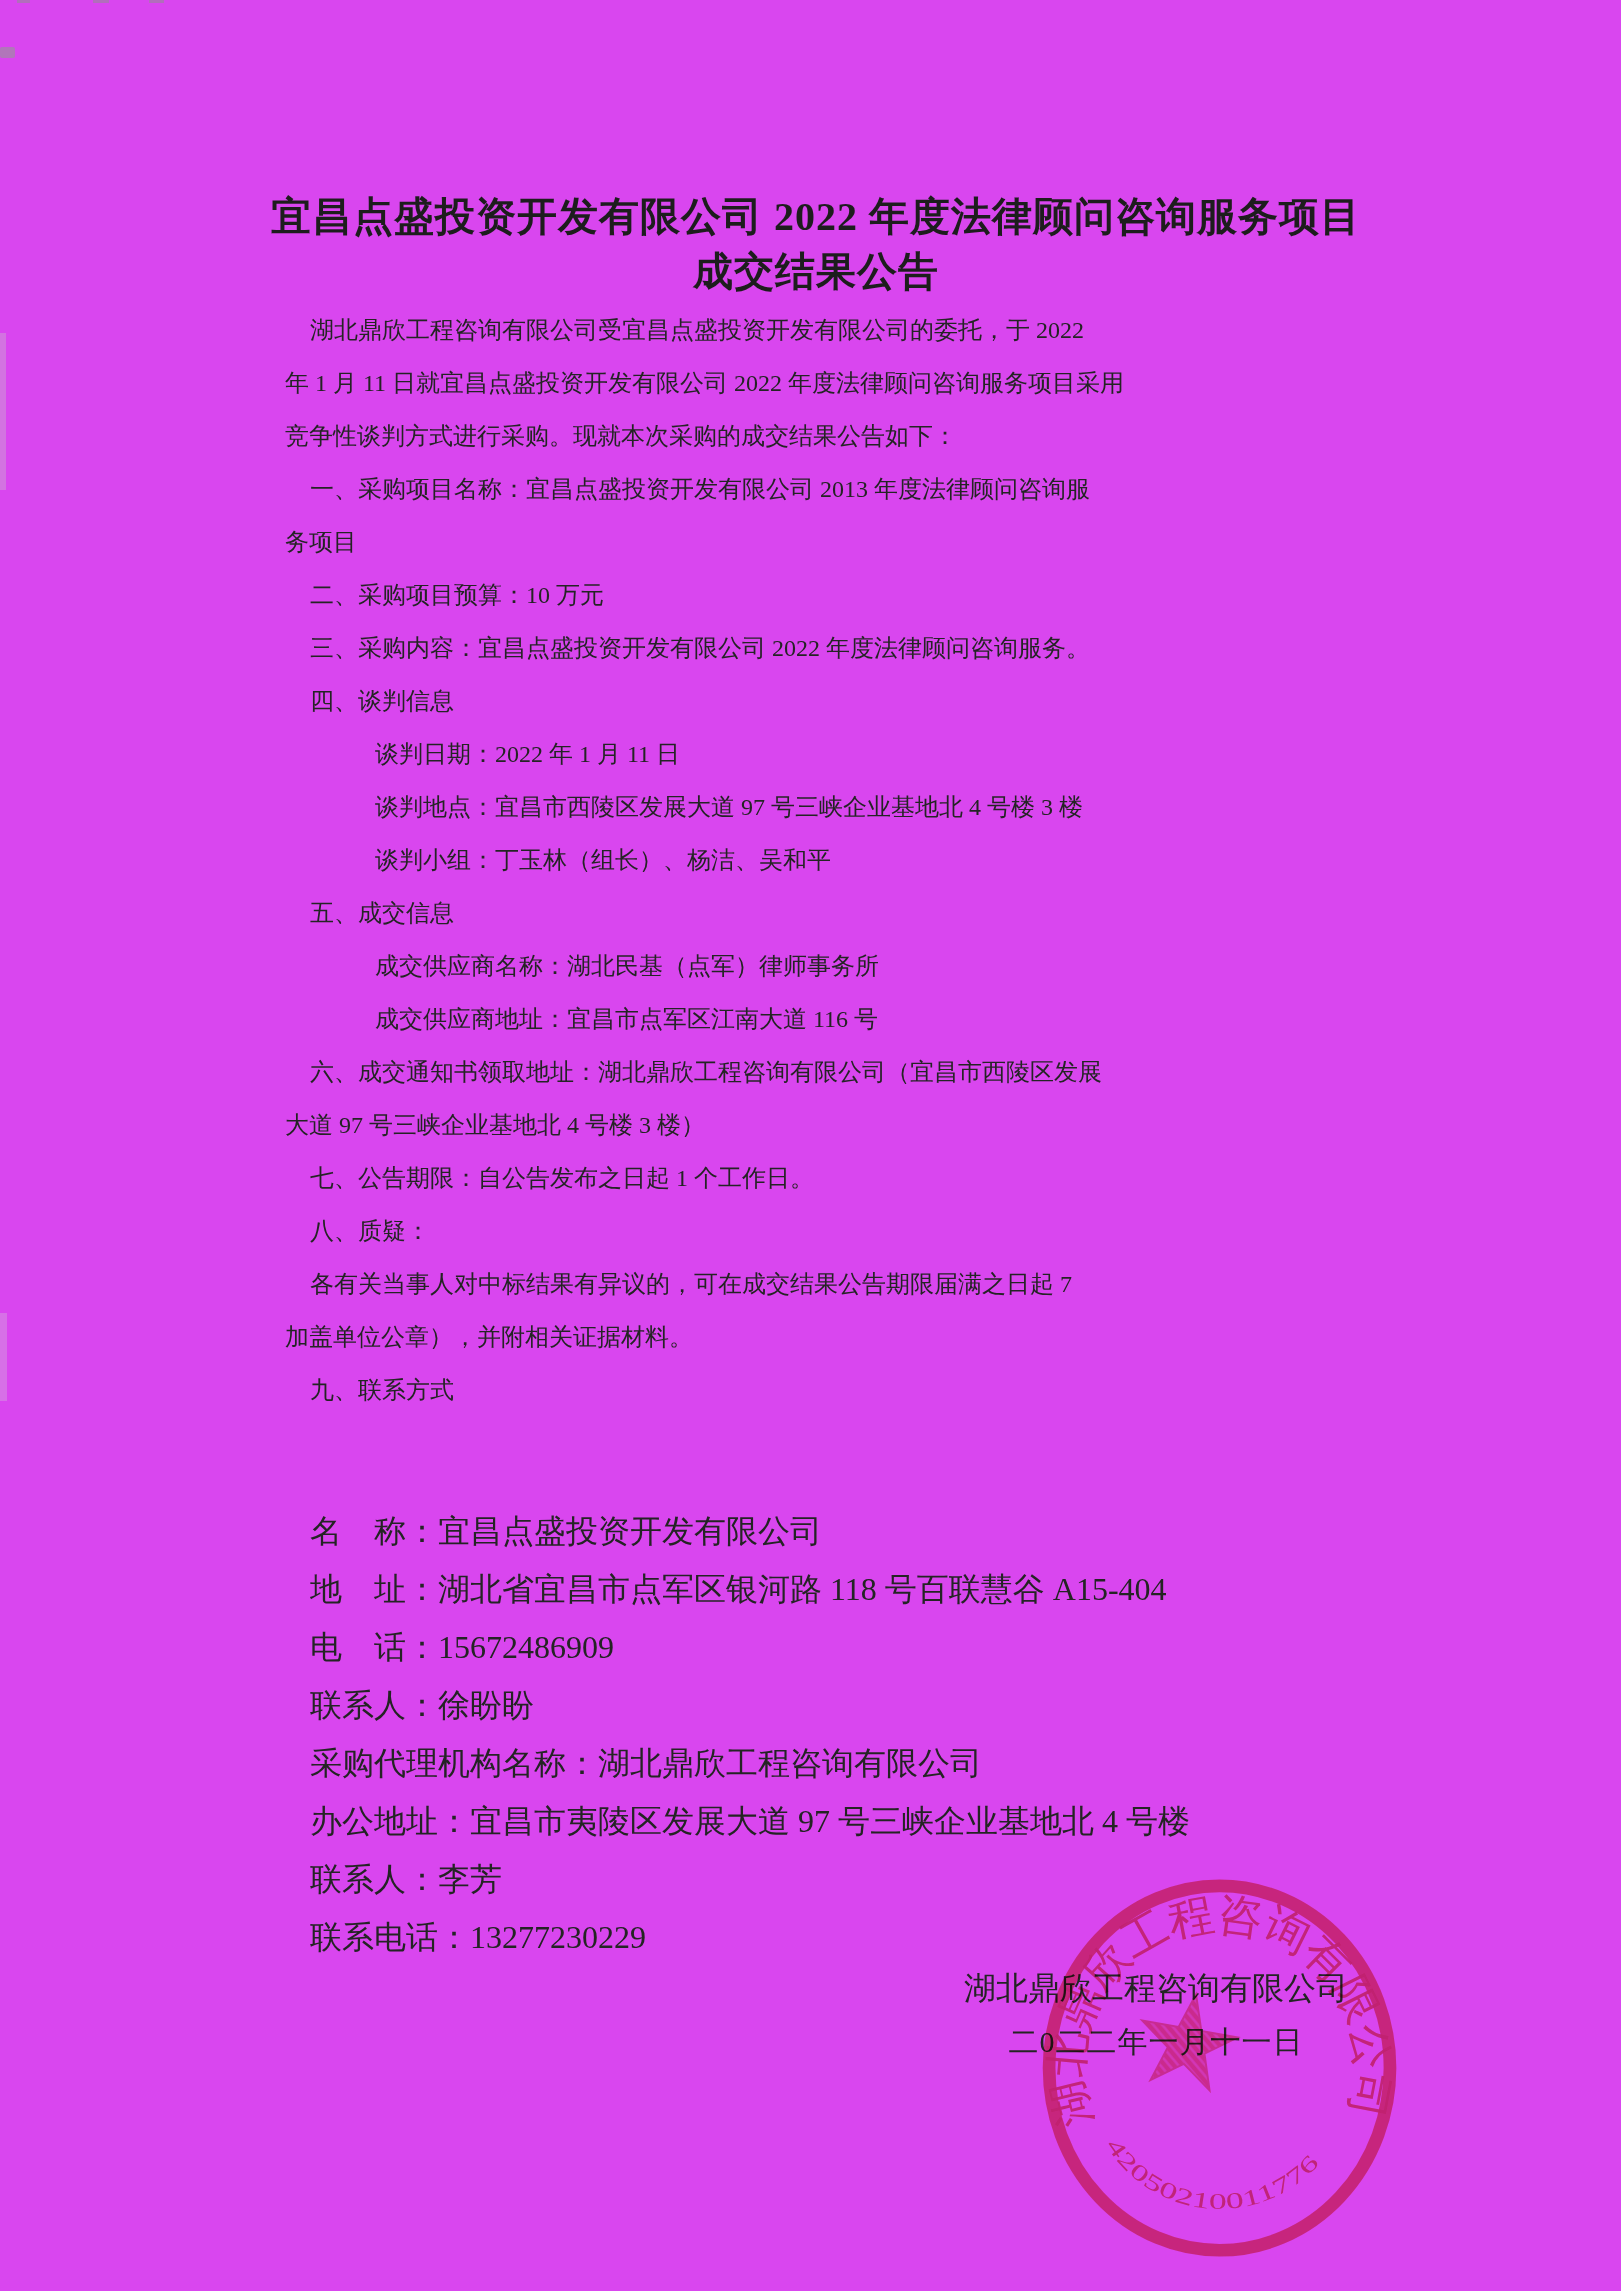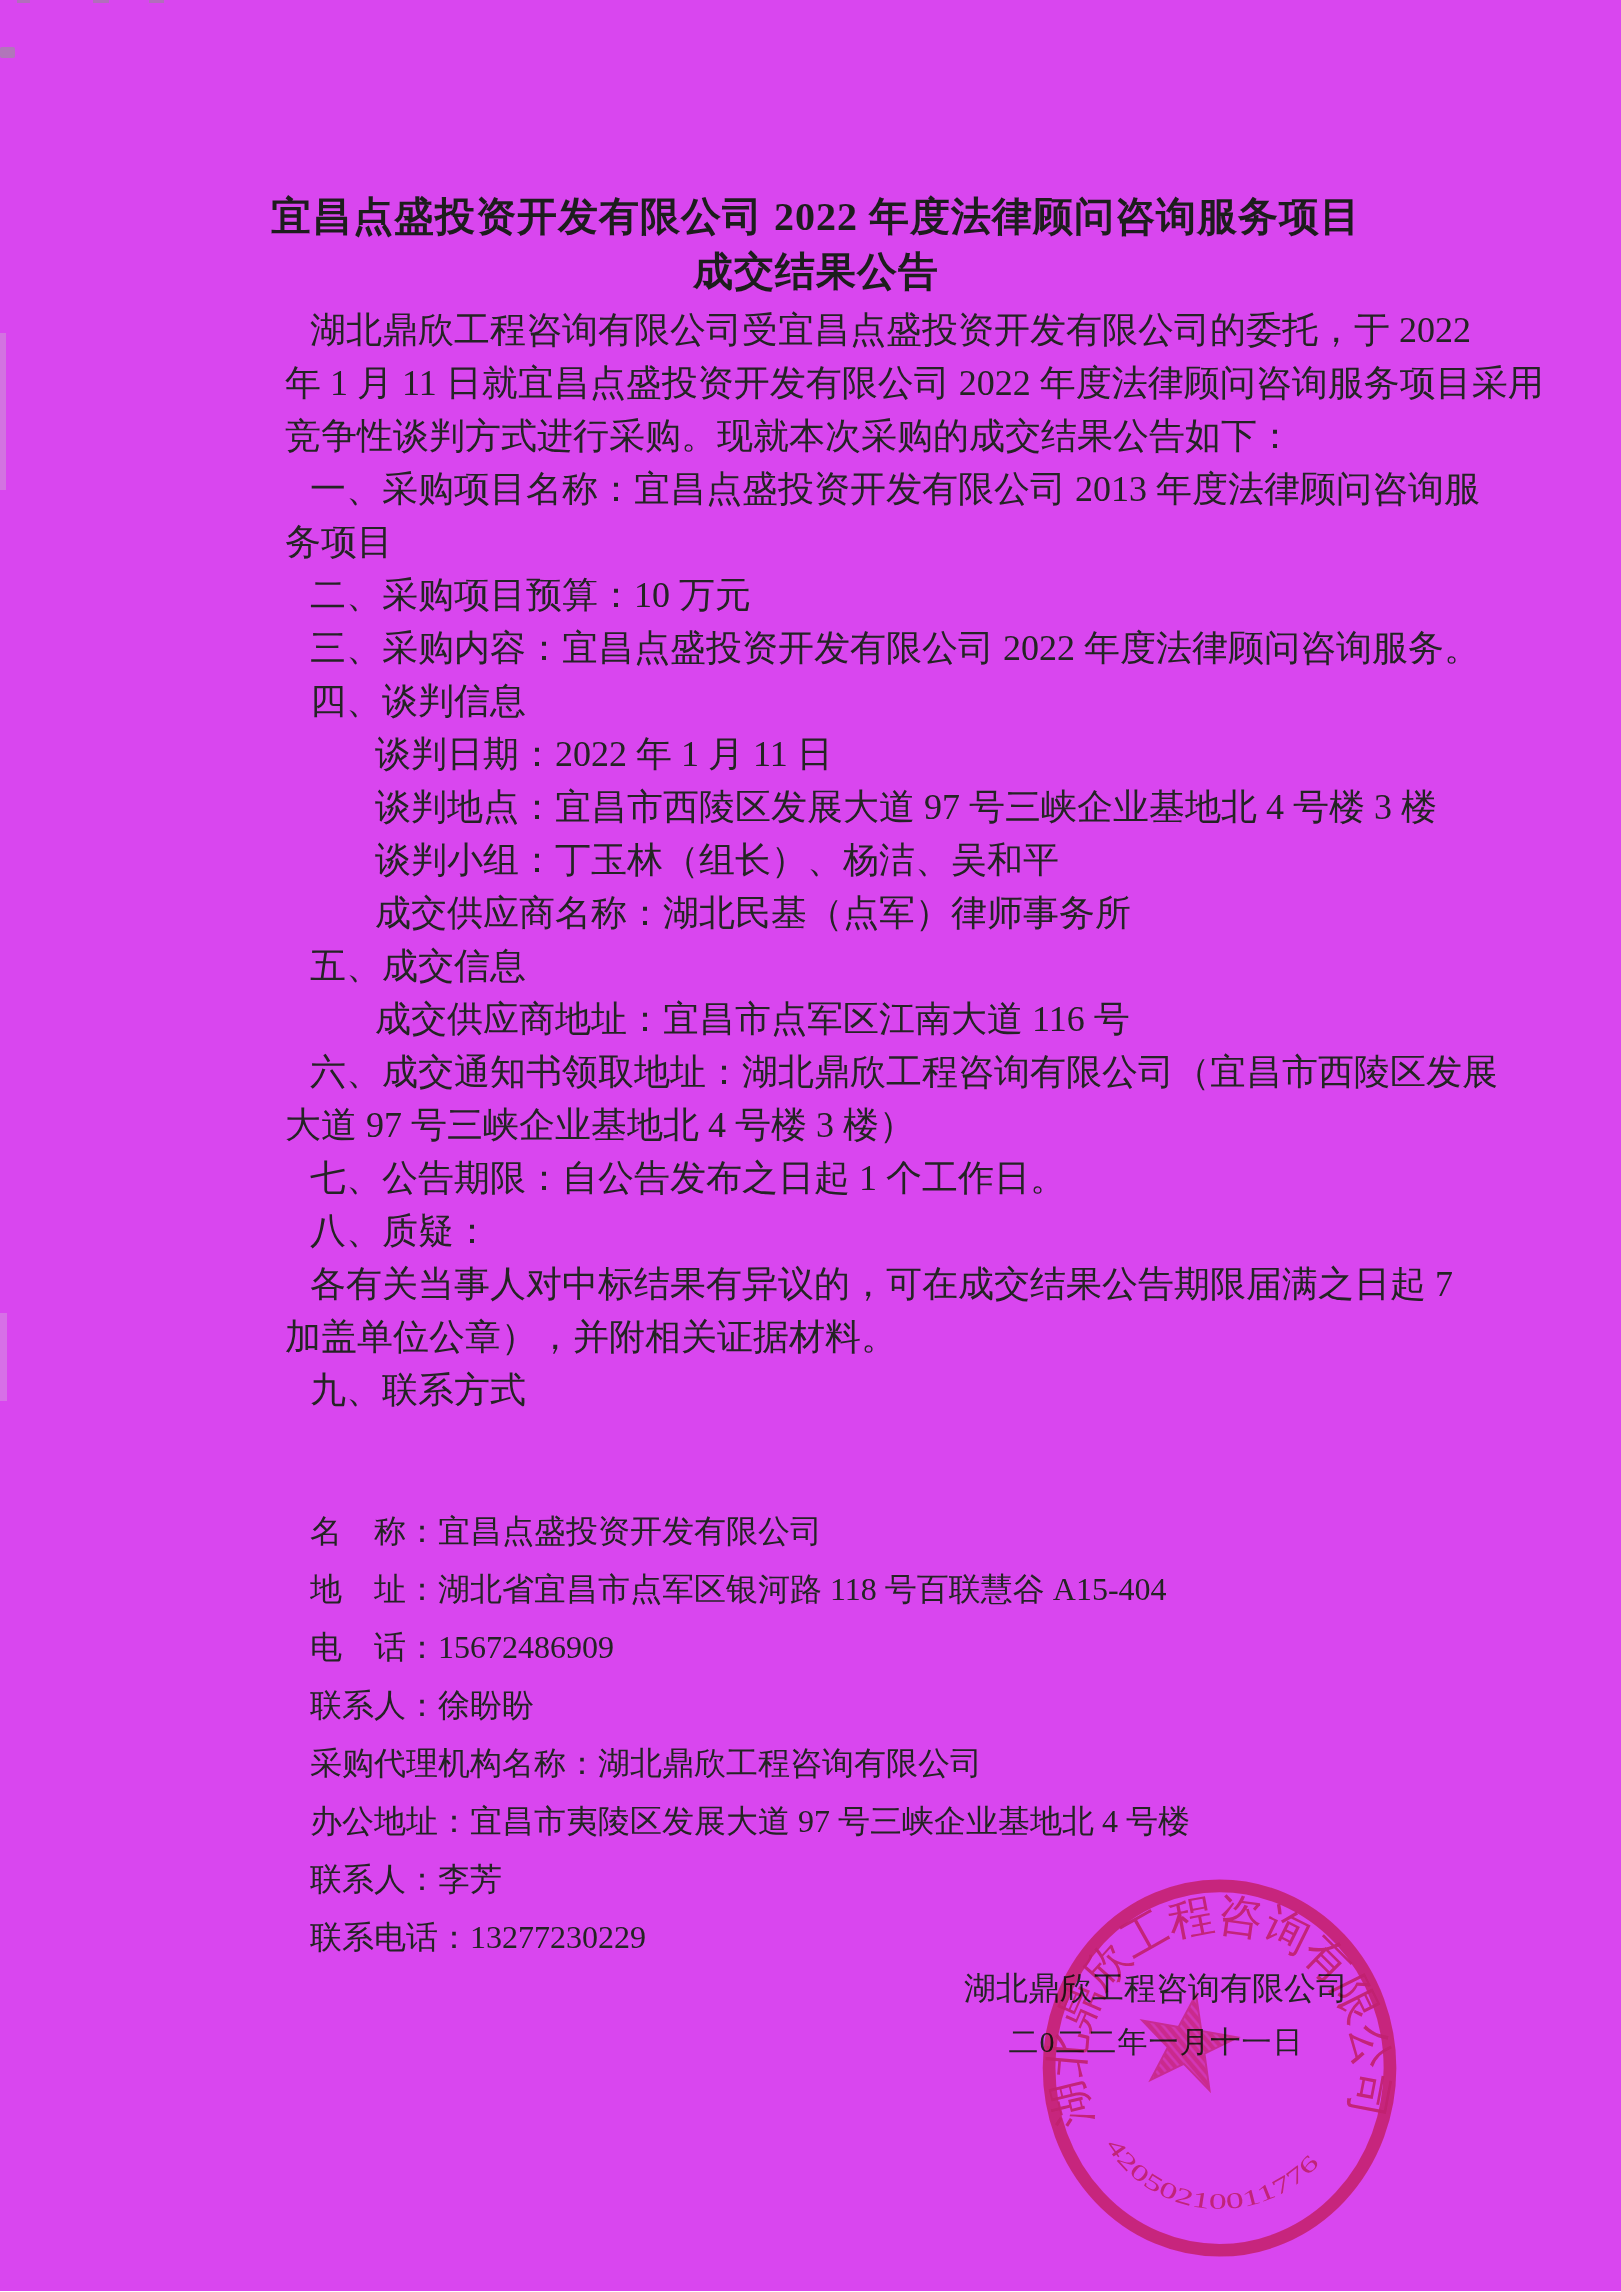--- a/index.html
+++ b/index.html
@@ -18,21 +18,21 @@
   .a-streak1{left:0;top:333px;width:5.9px;height:157px;background:#c9c9c9;opacity:.35;}
   .a-streak2{left:0;top:1313px;width:6.9px;height:88px;background:#d4d4d4;opacity:.3;}
 
   .title{
     position:absolute;left:245px;top:189px;width:1142px;
     margin:0;font-size:40px;font-weight:bold;line-height:55px;
     text-align:center;letter-spacing:1px;color:#1d1d1d;
   }
   .body-lines{
     position:absolute;left:245px;top:304px;width:1147px;
-    font-size:36px;line-height:53px;color:#242424;
+    font-size:24px;line-height:53px;color:#242424;
   }
   .contact-lines{
     position:absolute;left:245px;top:1502px;width:1147px;
     font-size:32px;line-height:58px;color:#242424;
   }
   .doc-line{white-space:nowrap;}
   .ind-0{padding-left:0;margin-left:40px;}
   .ind-2{padding-left:65px;}
   .ind-4{padding-left:130px;}
 
@@ -72,22 +72,22 @@
       <div class="doc-line ind-0">年 1 月 11 日就宜昌点盛投资开发有限公司 2022 年度法律顾问咨询服务项目采用</div>
       <div class="doc-line ind-0">竞争性谈判方式进行采购。现就本次采购的成交结果公告如下：</div>
       <div class="doc-line ind-2">一、采购项目名称：宜昌点盛投资开发有限公司 2013 年度法律顾问咨询服</div>
       <div class="doc-line ind-0">务项目</div>
       <div class="doc-line ind-2">二、采购项目预算：10 万元</div>
       <div class="doc-line ind-2">三、采购内容：宜昌点盛投资开发有限公司 2022 年度法律顾问咨询服务。</div>
       <div class="doc-line ind-2">四、谈判信息</div>
       <div class="doc-line ind-4">谈判日期：2022 年 1 月 11 日</div>
       <div class="doc-line ind-4">谈判地点：宜昌市西陵区发展大道 97 号三峡企业基地北 4 号楼 3 楼</div>
       <div class="doc-line ind-4">谈判小组：丁玉林（组长）、杨洁、吴和平</div>
+      <div class="doc-line ind-2">五、成交信息</div>
       <div class="doc-line ind-4">成交供应商名称：湖北民基（点军）律师事务所</div>
-      <div class="doc-line ind-2">五、成交信息</div>
       <div class="doc-line ind-4">成交供应商地址：宜昌市点军区江南大道 116 号</div>
       <div class="doc-line ind-2">六、成交通知书领取地址：湖北鼎欣工程咨询有限公司（宜昌市西陵区发展</div>
       <div class="doc-line ind-0">大道 97 号三峡企业基地北 4 号楼 3 楼）</div>
       <div class="doc-line ind-2">七、公告期限：自公告发布之日起 1 个工作日。</div>
       <div class="doc-line ind-2">八、质疑：</div>
       <div class="doc-line ind-2">各有关当事人对中标结果有异议的，可在成交结果公告期限届满之日起 7</div>
       <div class="doc-line ind-0">加盖单位公章），并附相关证据材料。</div>
       <div class="doc-line ind-2">九、联系方式</div>
     </div>
 

